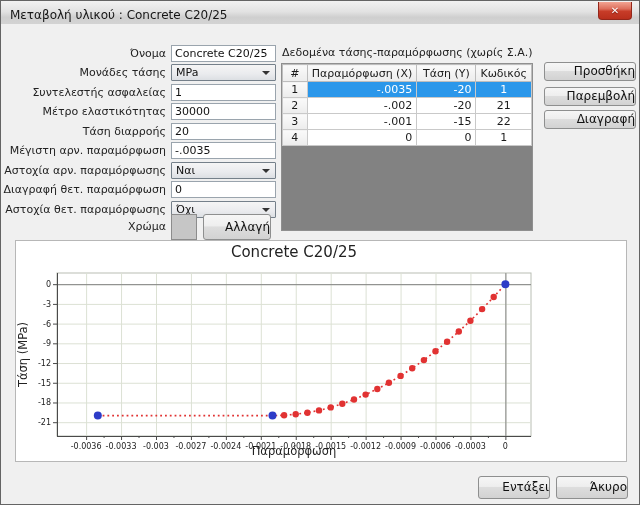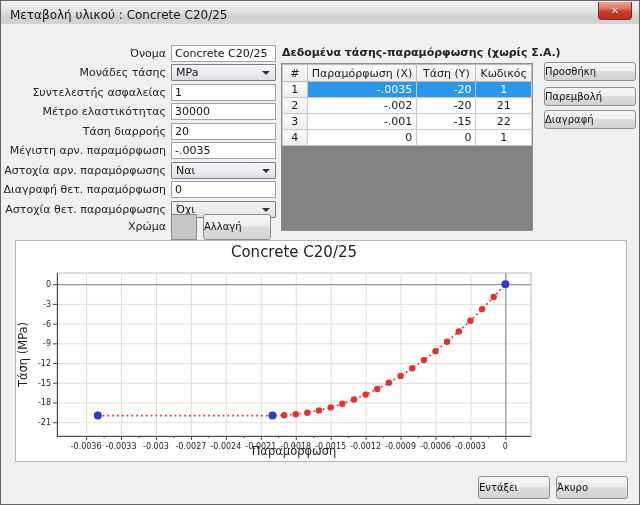--- a/index.html
+++ b/index.html
@@ -29,25 +29,25 @@
               font-family:"DejaVu Sans",sans-serif; font-size:11px; padding:0 3px; color:#111; }
   .combo { width:105px; height:17px; border:1px solid #75808a; border-radius:1px;
            background:linear-gradient(#f5f5f5,#eaebee 60%,#dcdfe3); position:relative;
            line-height:15px; padding-left:4px; color:#111; }
   .combo .arrow { position:absolute; right:5px; top:6px; width:0; height:0;
                   border-left:4px solid transparent; border-right:4px solid transparent;
                   border-top:4px solid #333; }
   .color-swatch { position:absolute; left:170px; width:26px; height:26px;
                   border:1px solid #8c8c8c; }
   .btn { background:linear-gradient(#f6f6f6,#eeeeee 45%,#dddddd 50%,#d2d2d2);
-         border:1px solid #8e8f8f; border-radius:3px; text-align:left; color:#111;
-         font-family:"DejaVu Sans",sans-serif; font-size:10px; cursor:default; }
-
-  
-  .tbl-caption { position:absolute; left:281px; top:22px; color:#222;font-weight:bold; }
+         border:1px solid #8e8f8f; border-radius:3px; text-align:right; color:#111;
+         font-family:"DejaVu Sans",sans-serif; font-size:12px; cursor:default; }
+
+  
+  .tbl-caption { position:absolute; left:281px; top:22px; color:#222; }
   .grid-wrap { position:absolute; left:280px; top:39px; width:252px; height:168px;
                background:#828282; border:1px solid #8f8f8f; }
   table.grid { border-collapse:collapse; table-layout:fixed; background:#fff; }
   table.grid th, table.grid td { border:1px solid #c9c9c9; font-weight:normal;
                font-size:11px; height:16px; padding:0 4px; overflow:hidden; white-space:nowrap; }
   table.grid th { background:linear-gradient(#fafafa,#ececec); text-align:center; height:17px; border-color:#bdbdbd; }
   td.rowhead { background:linear-gradient(#fafafa,#ececec); text-align:center; border-color:#bdbdbd; }
   td.cell-num { text-align:right; }
   td.cell-code { text-align:center; }
   tr.sel td:not(.rowhead) { background:#2b97ea; color:#fff; }

